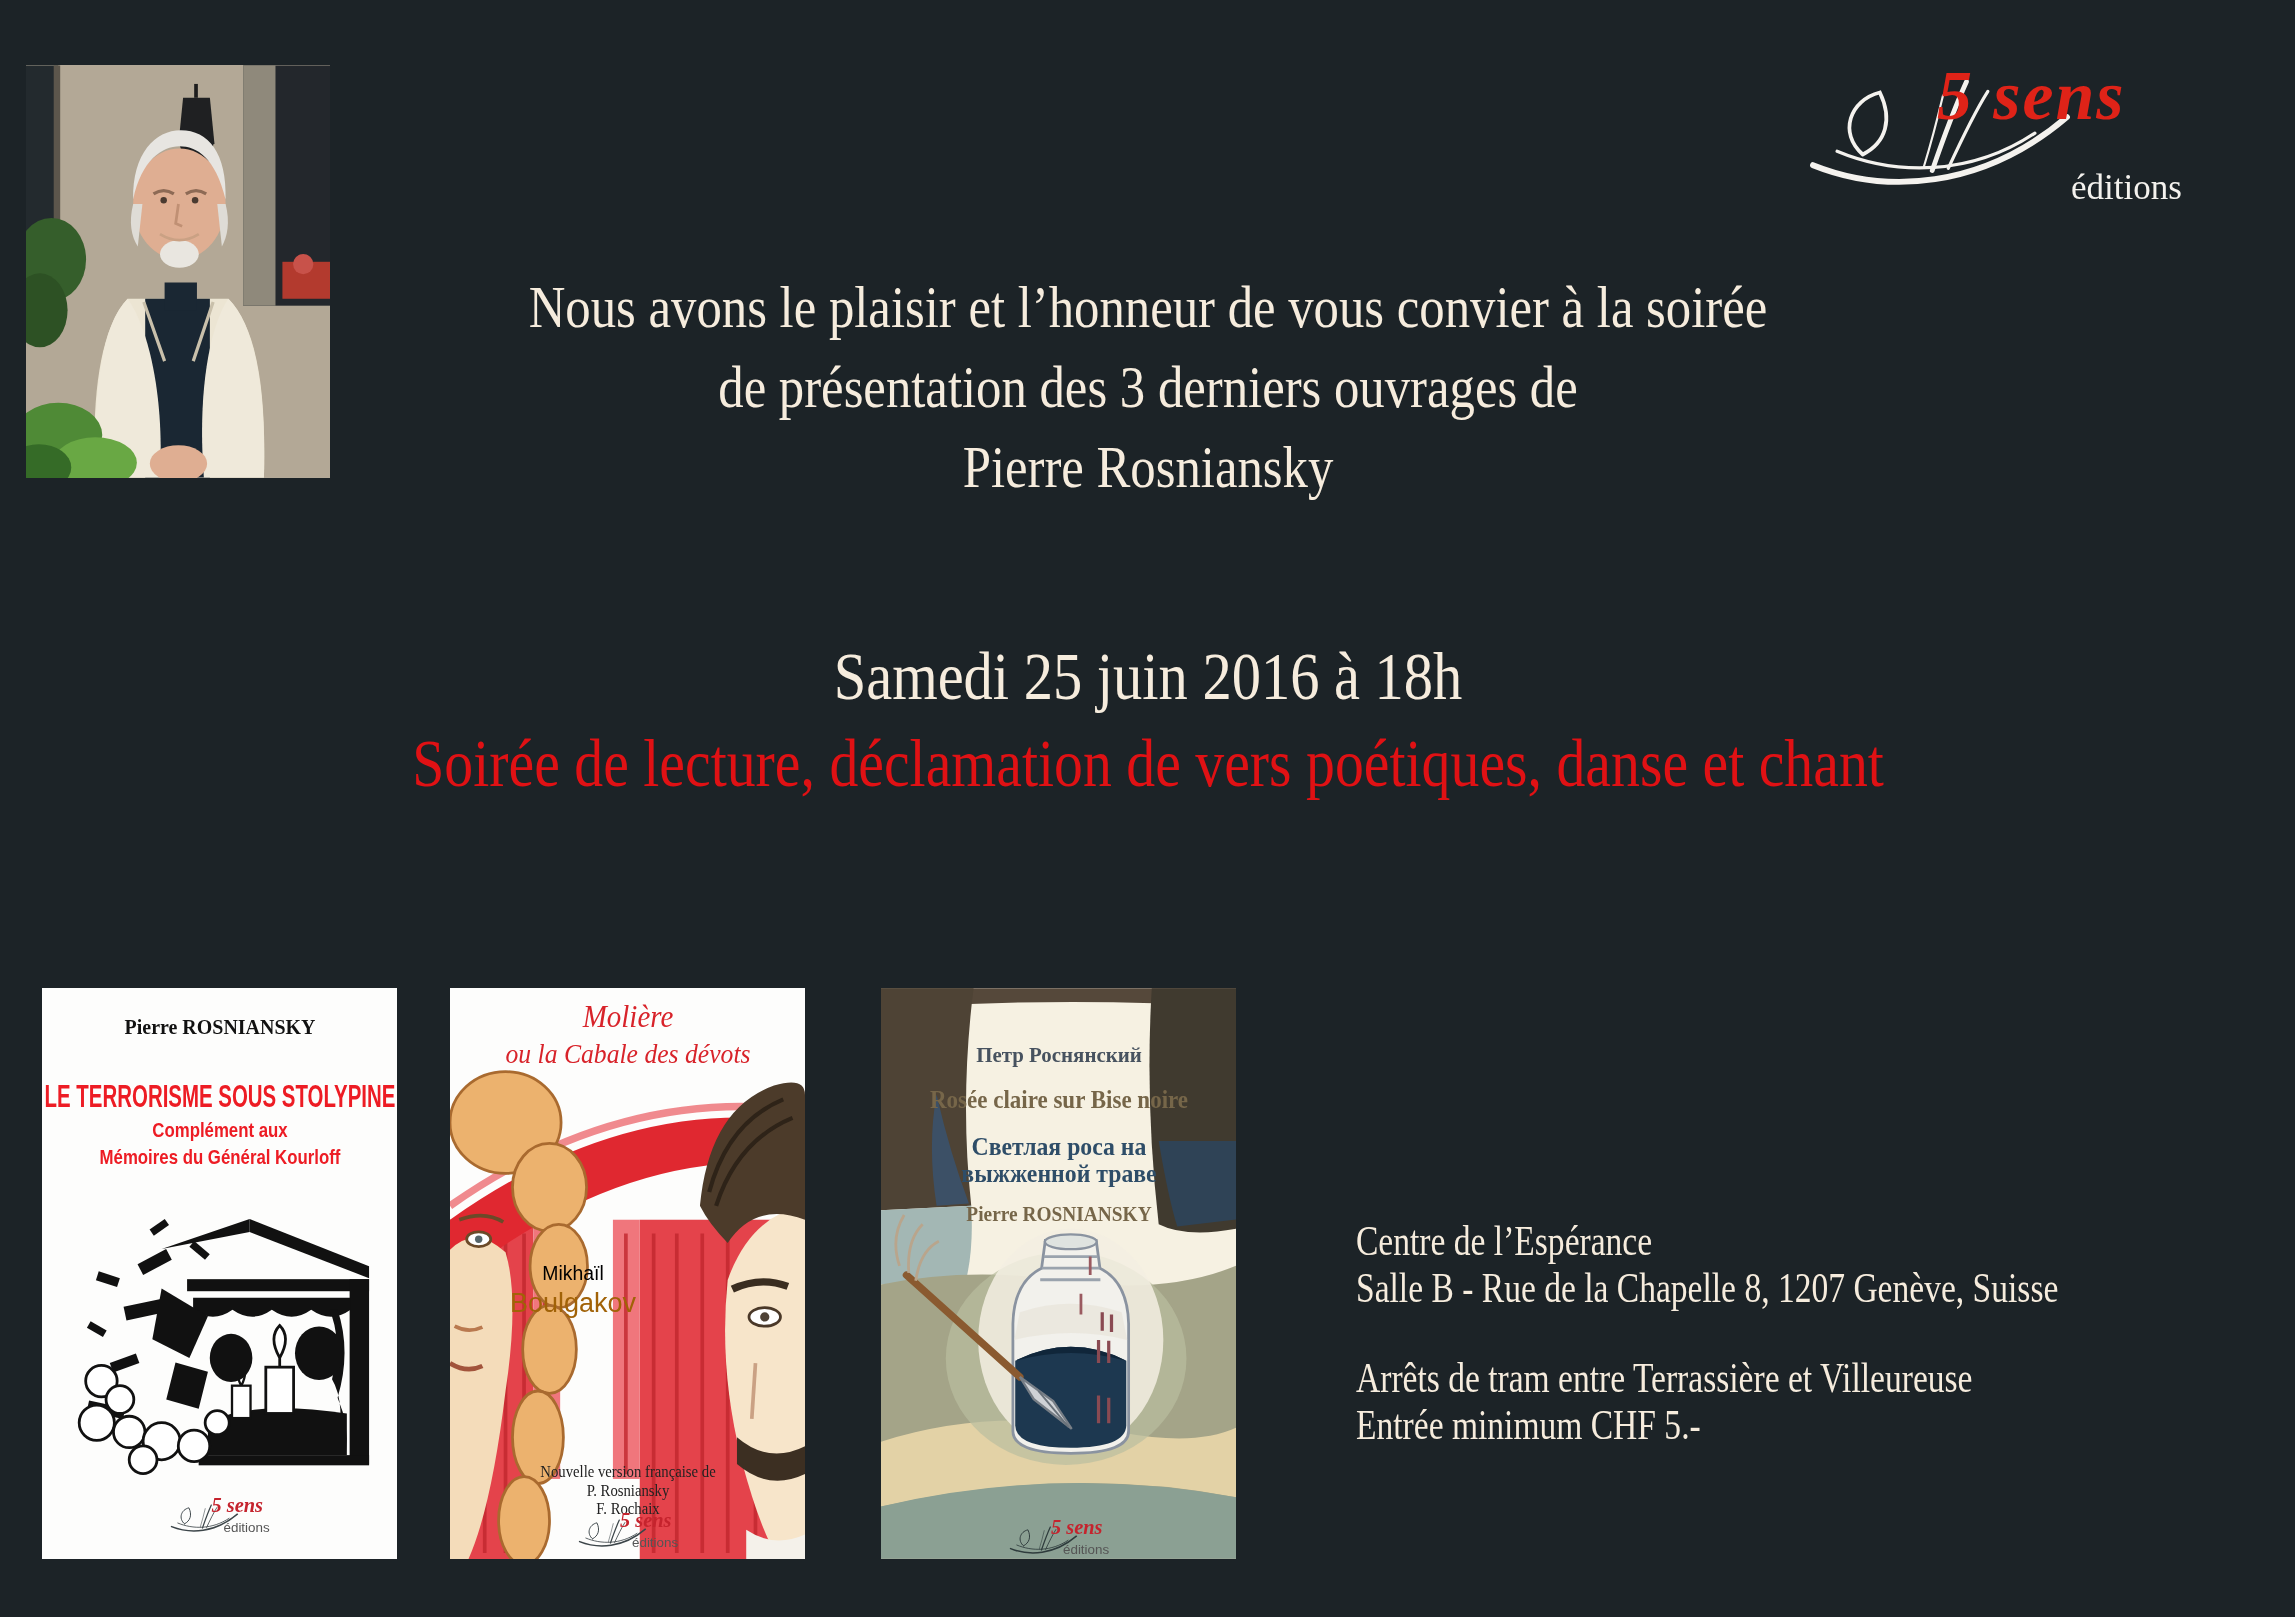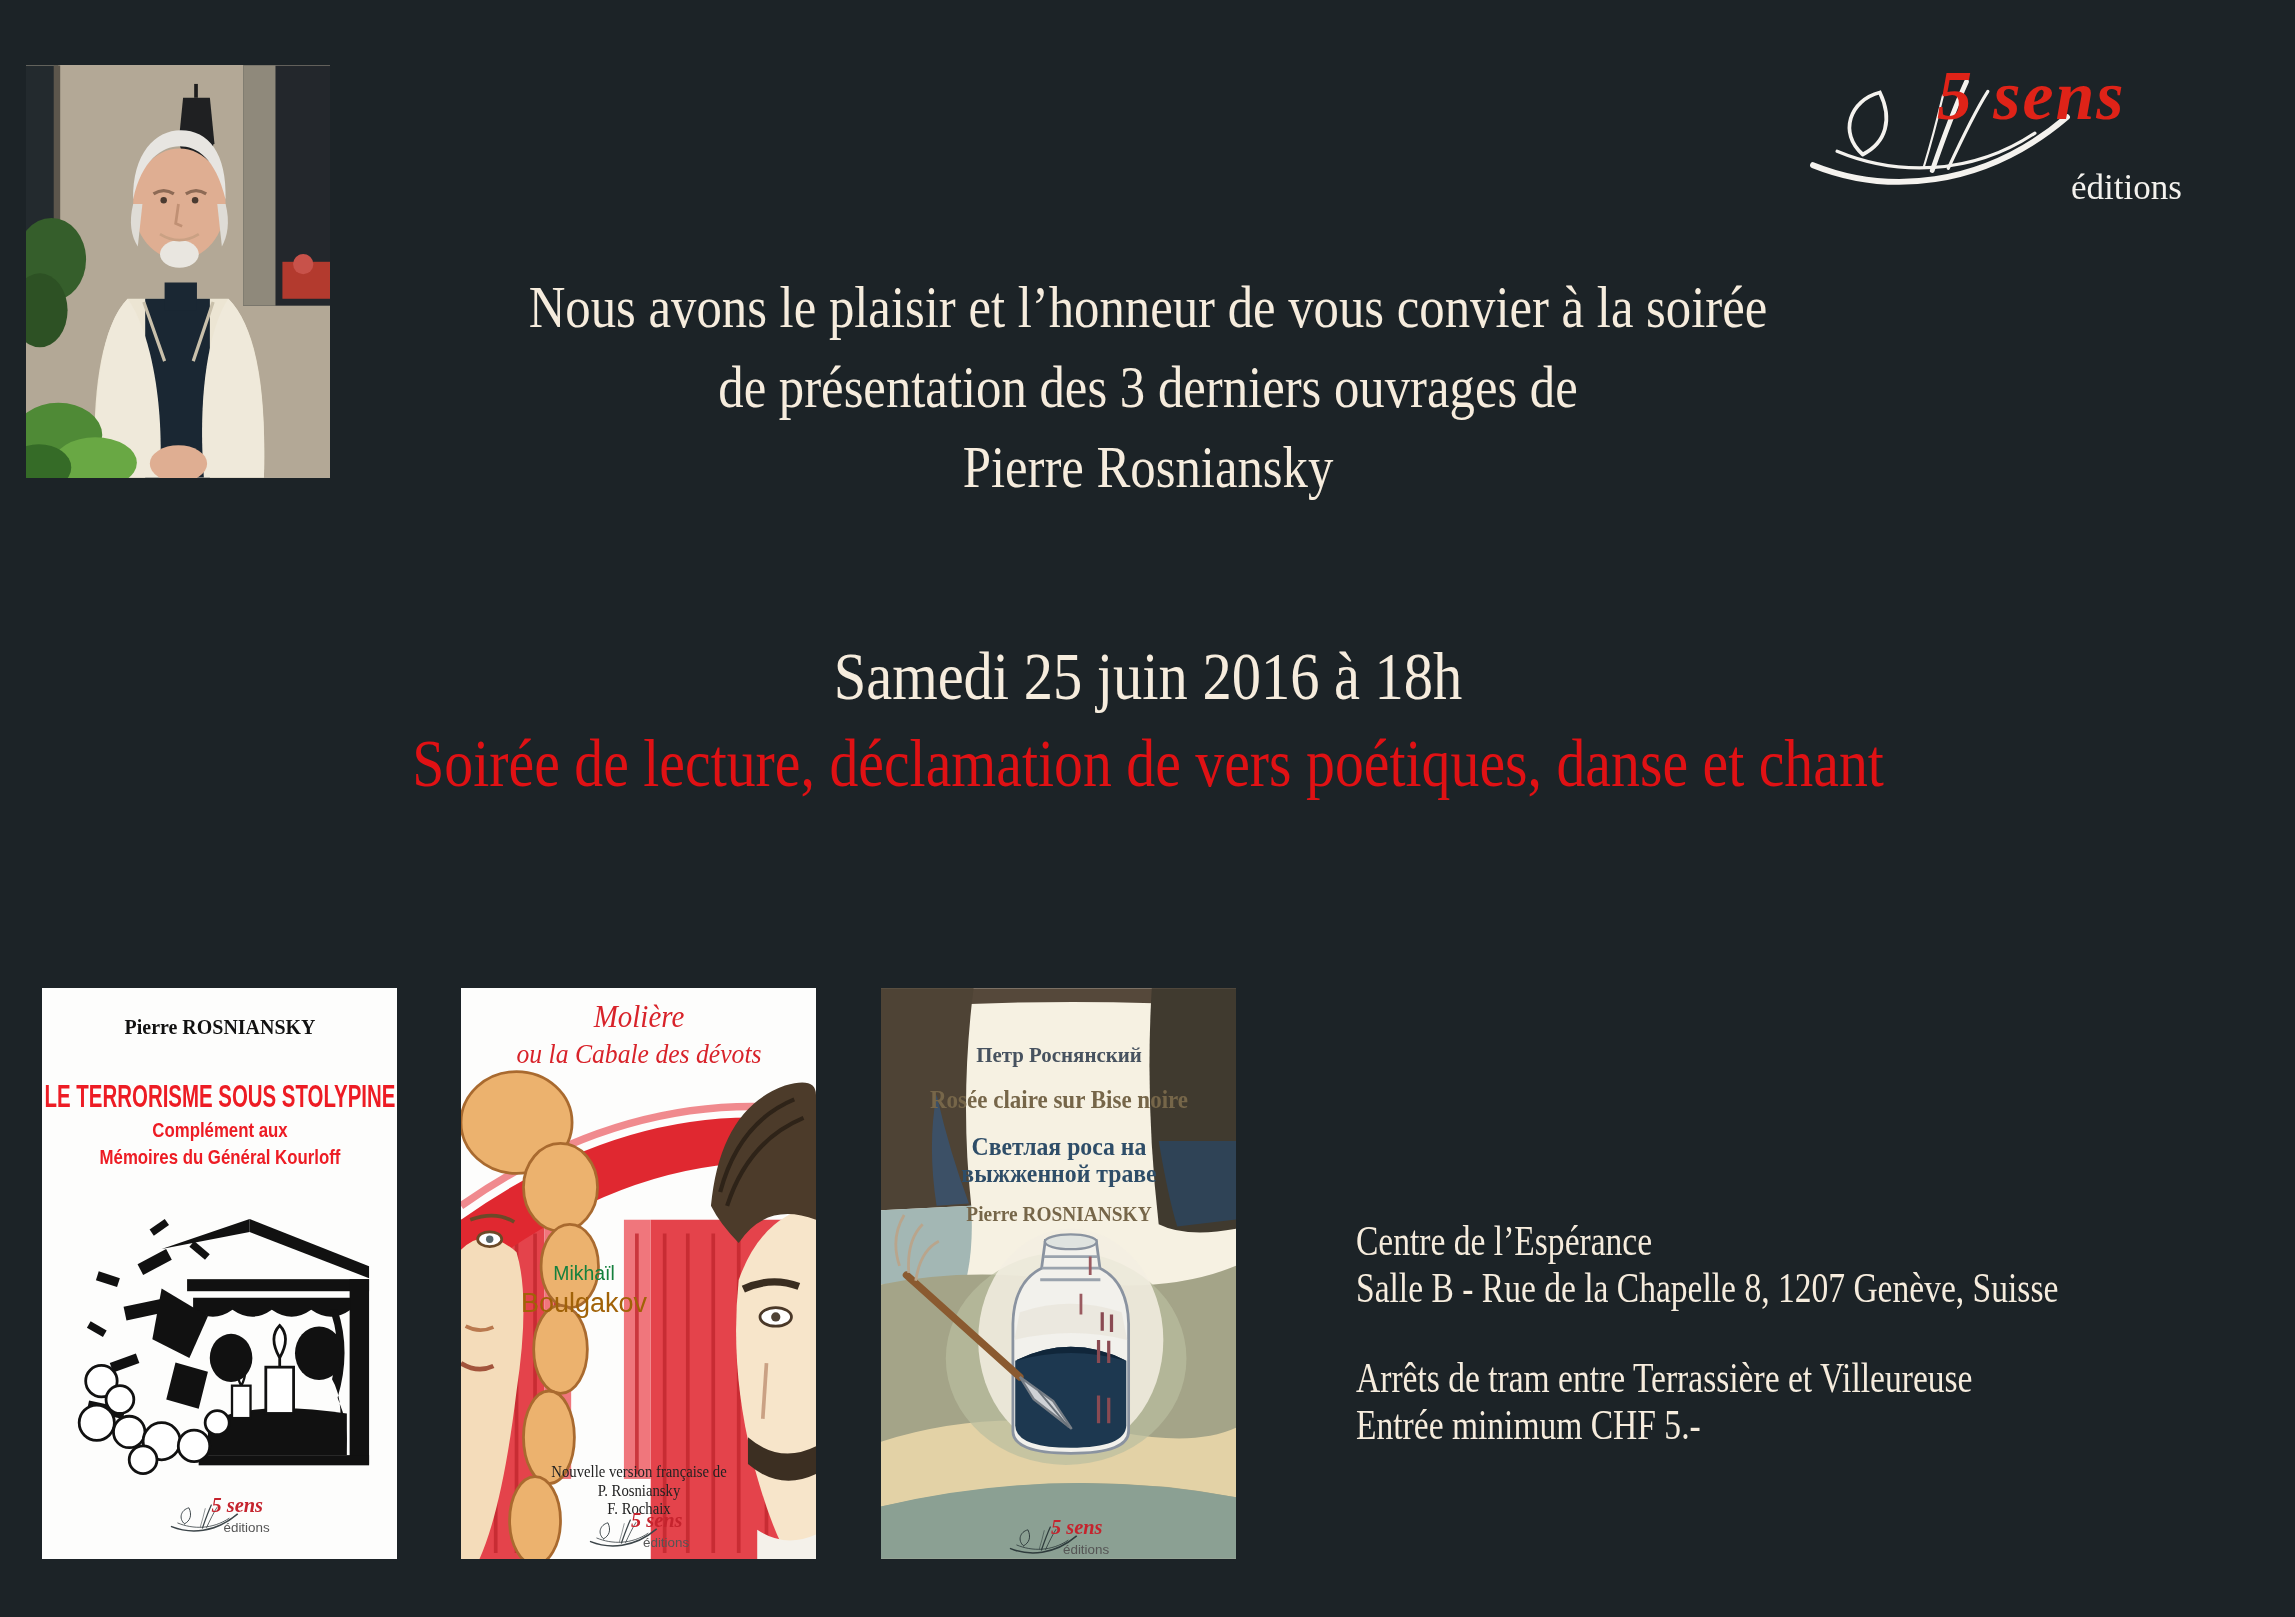--- a/index.html
+++ b/index.html
@@ -17,32 +17,32 @@
   .cream{color:#f6ecdd;}
   #invitation{left:1148px;top:267px;text-align:center;white-space:nowrap;
               font-size:59px;line-height:80px;transform:translateX(-50%) scaleX(0.86);}
   #event-date{left:1148px;top:639px;text-align:center;white-space:nowrap;
               font-size:68px;line-height:74px;transform:translateX(-50%) scaleX(0.86);}
   #event-program{left:1148px;top:726px;text-align:center;white-space:nowrap;color:#e01114;
               font-size:68px;line-height:75px;transform:translateX(-50%) scaleX(0.85);}
   
   .book{top:988px;width:355px;height:571px;background:#fdfdfc;overflow:hidden;}
   #book1{left:42px;}
-  #book2{left:461px;}
+  #book2{left:450px;}
   #book3{left:881px;background:#c4b5fd;}
   .book .t{position:absolute;left:50%;white-space:nowrap;text-align:center;}
   #b1-author{top:27px;font-size:21px;font-weight:bold;color:#111;transform:translateX(-50%) scaleX(0.95);}
   #b1-title{top:91px;font-family:"Liberation Sans",sans-serif;font-weight:bold;font-size:30.5px;
             color:#ed1c24;transform:translateX(-50%) scaleX(0.67);}
   .b1-sub{font-family:"Liberation Sans",sans-serif;font-weight:bold;font-size:21px;color:#ed1c24;
           transform:translateX(-50%) scaleX(0.8);}
   #b1-sub1{top:130px;} #b1-sub2{top:157px;}
   #b2-title1{top:12px;font-style:italic;font-size:30.5px;color:#d8232a;transform:translateX(-50%) scaleX(0.95);}
   #b2-title2{top:51px;font-style:italic;font-size:27px;color:#d8232a;transform:translateX(-50%) scaleX(0.95);}
-  #b2-author1{left:123px;top:274px;font-family:"Liberation Sans",sans-serif;font-size:19.4px;color:#15803d;
+  #b2-author1{left:123px;top:274px;font-family:"Liberation Sans",sans-serif;font-size:19.4px;color:#000000;
               transform:translateX(-50%);}
   #b2-author2{left:123px;top:300px;font-family:"Liberation Sans",sans-serif;font-size:27px;color:#a16207;
               transform:translateX(-50%);}
   .b2-credit{left:180px;font-size:16px;color:#222;transform:translateX(-50%) scaleX(0.92);}
   #b2-credit1{top:475px;} #b2-credit2{top:494px;} #b2-credit3{top:512px;}
   #b3-author-ru{top:54px;font-size:22px;font-weight:bold;color:#47525f;transform:translateX(-50%) scaleX(0.95);}
   #b3-title-fr{top:98px;font-size:25px;font-weight:bold;color:#766649;transform:translateX(-50%) scaleX(0.92);}
   .b3-ru{font-size:25px;font-weight:bold;color:#2e4d68;transform:translateX(-50%) scaleX(0.95);}
   #b3-ru1{top:145px;} #b3-ru2{top:172px;}
   #b3-author-fr{top:215px;font-size:20.4px;font-weight:bold;color:#766649;transform:translateX(-50%) scaleX(0.95);}

